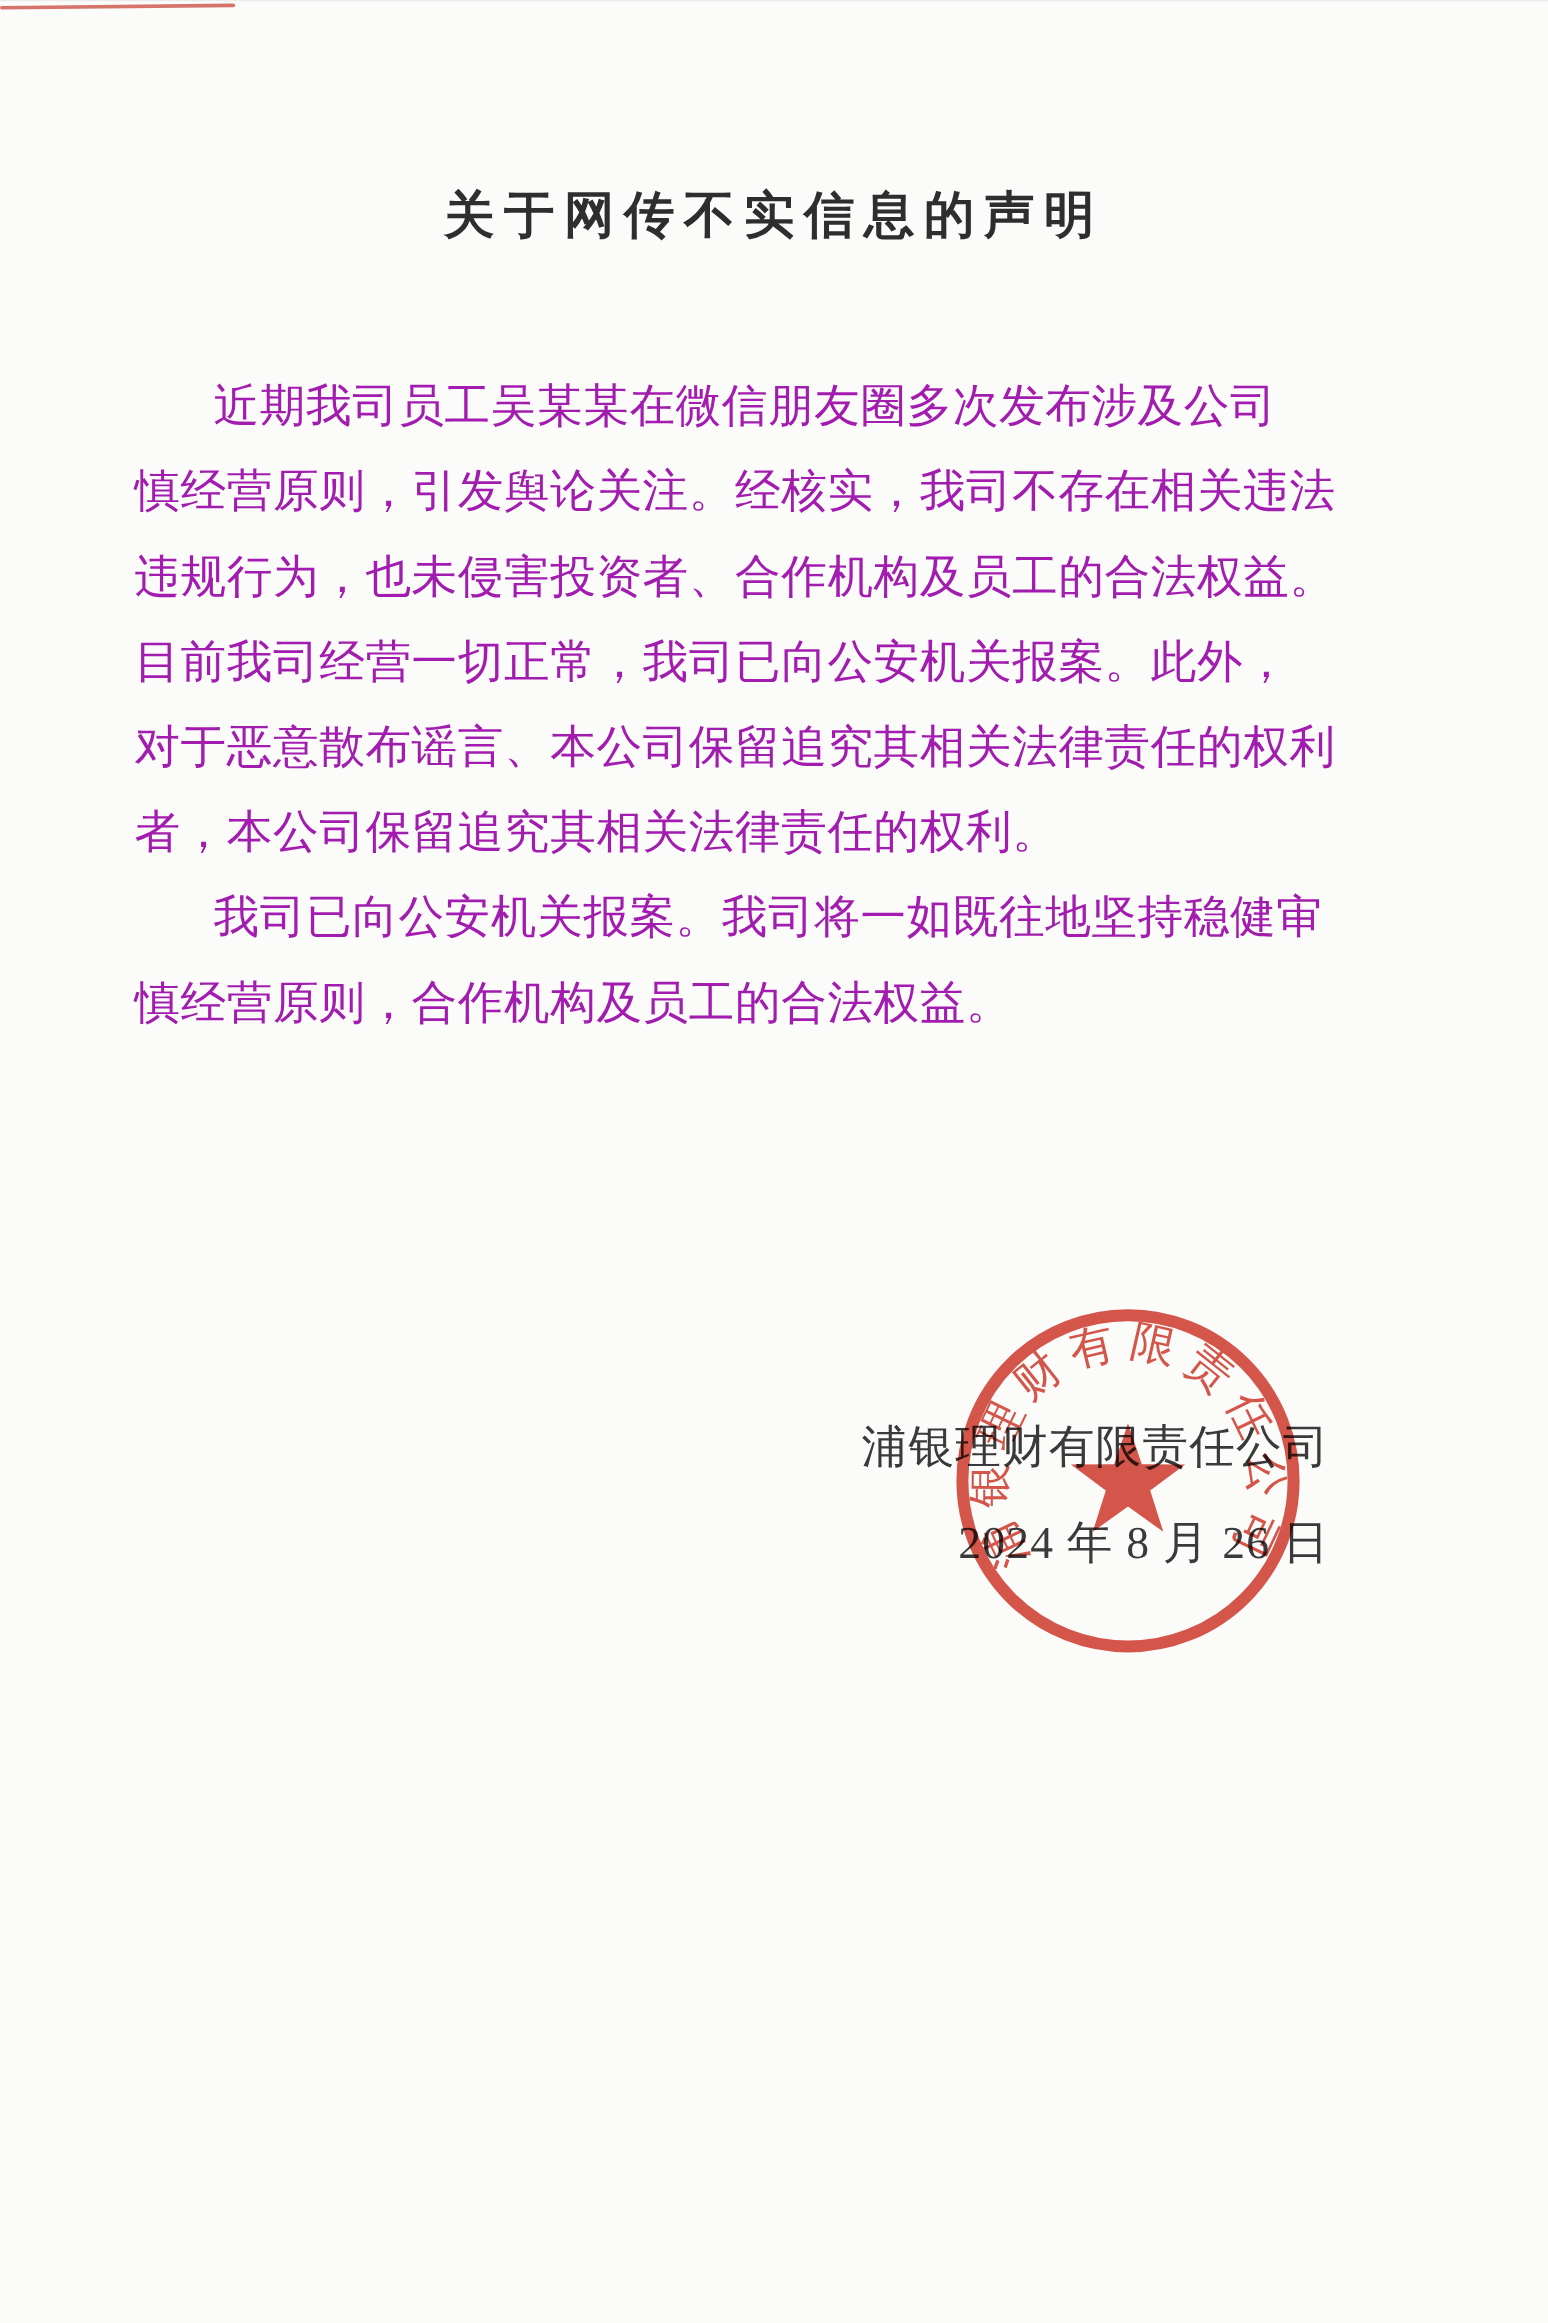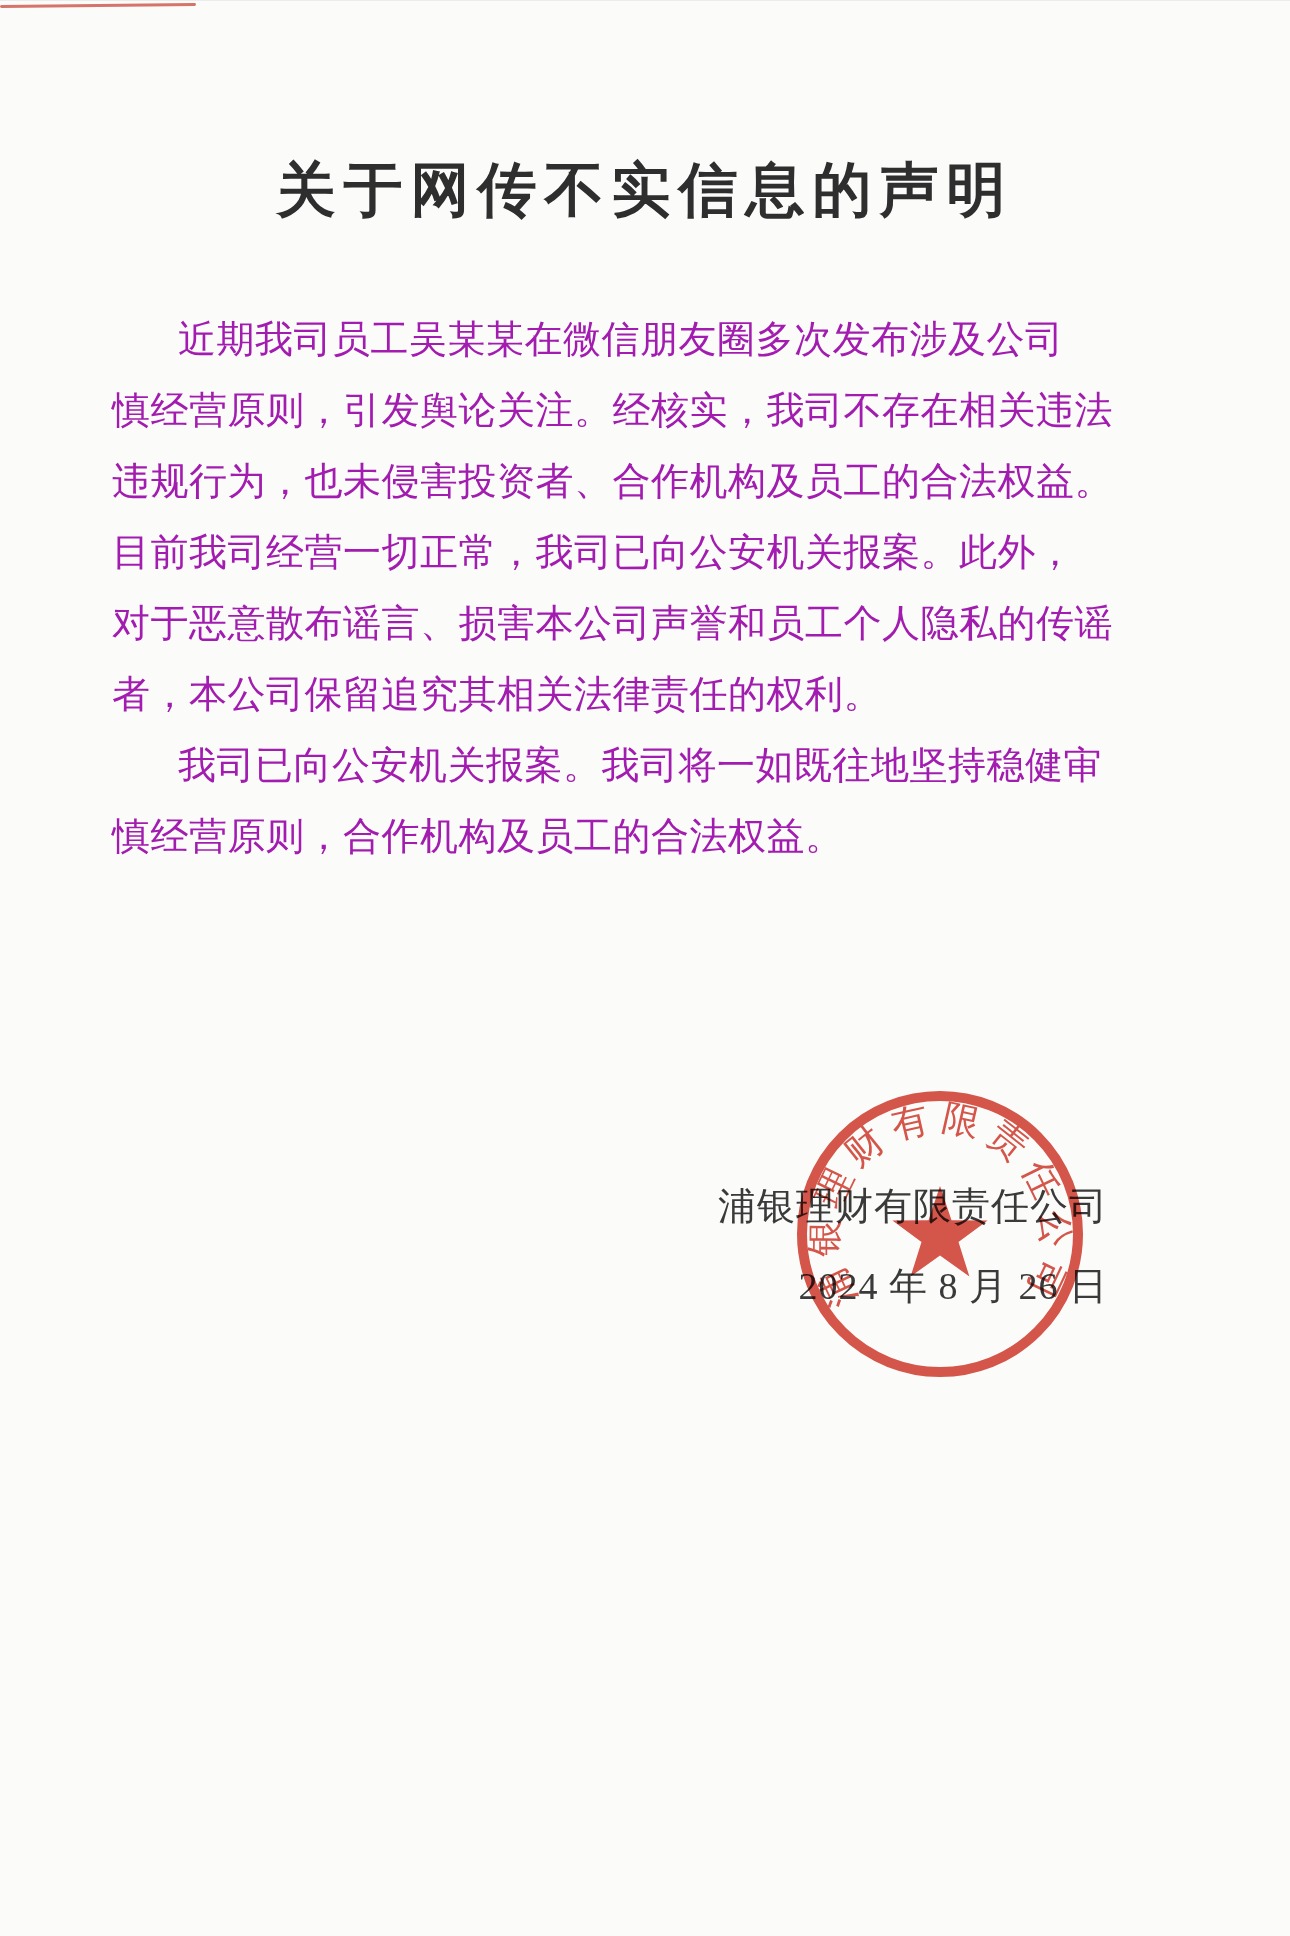--- a/index.html
+++ b/index.html
@@ -17,21 +17,21 @@
   }
   .scan-streak{
     position:absolute;left:0;top:3px;width:196px;height:3px;
     background:#c9453a;opacity:.75;
     transform:rotate(-0.6deg);
     border-radius:2px;
   }
   .doc-title{
     position:absolute;left:0;top:150px;width:1290px;
     text-align:center;
-    font-size:59px;font-weight:bold;
+    font-size:42px;font-weight:bold;
     letter-spacing:8px;
     color:#2e2e2e;
   }
   .body-text{
     position:absolute;left:112px;top:303px;width:1000px;
     font-size:38px;line-height:71px;
     color:#a21caf;
     letter-spacing:0.5px;
   }
   .body-line{white-space:nowrap;}
@@ -57,21 +57,21 @@
 
   <div class="scan-streak"></div>
 
   <div class="doc-title">关于网传不实信息的声明</div>
 
   <div class="body-text">
     <div class="body-line indent">近期我司员工吴某某在微信朋友圈多次发布涉及公司</div>
     <div class="body-line">慎经营原则，引发舆论关注。经核实，我司不存在相关违法</div>
     <div class="body-line">违规行为，也未侵害投资者、合作机构及员工的合法权益。</div>
     <div class="body-line">目前我司经营一切正常，我司已向公安机关报案。此外，</div>
-    <div class="body-line">对于恶意散布谣言、损害本公司声誉和员工个人隐私的传谣</div>
+    <div class="body-line">对于恶意散布谣言、本公司保留追究其相关法律责任的权利</div>
     <div class="body-line">者，本公司保留追究其相关法律责任的权利。</div>
     <div class="body-line indent">我司已向公安机关报案。我司将一如既往地坚持稳健审</div>
     <div class="body-line">慎经营原则，合作机构及员工的合法权益。</div>
   </div>
 
   <div class="signature">
     <div>浦银理财有限责任公司</div>
     <div>2024 年 8 月 26 日</div>
   </div>
 

